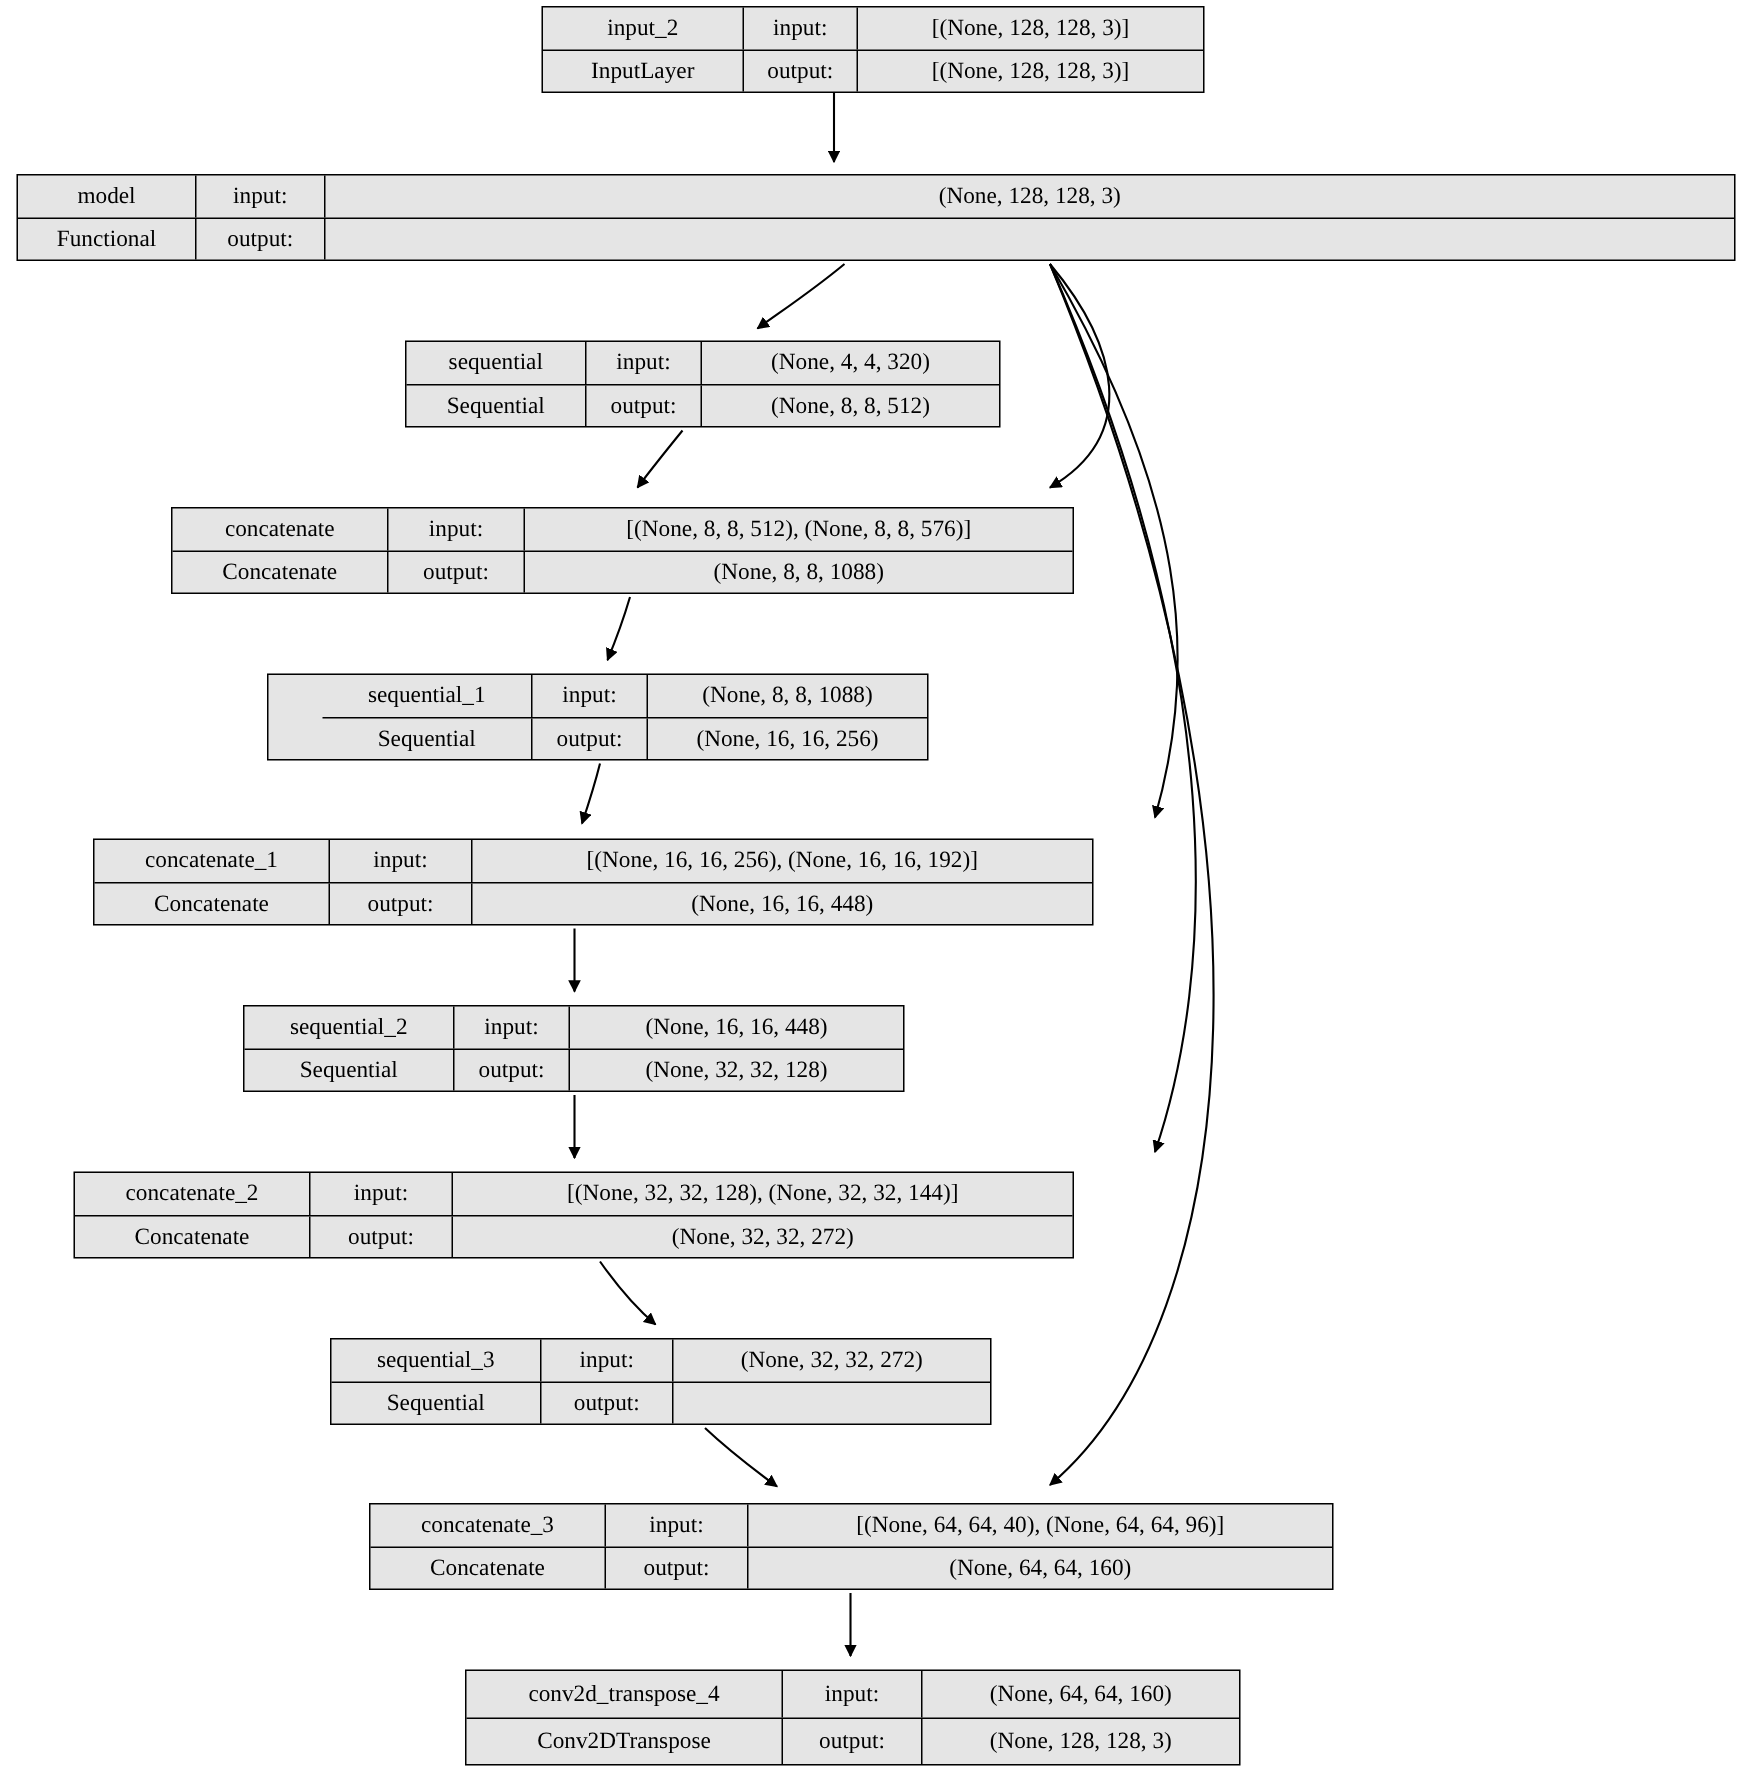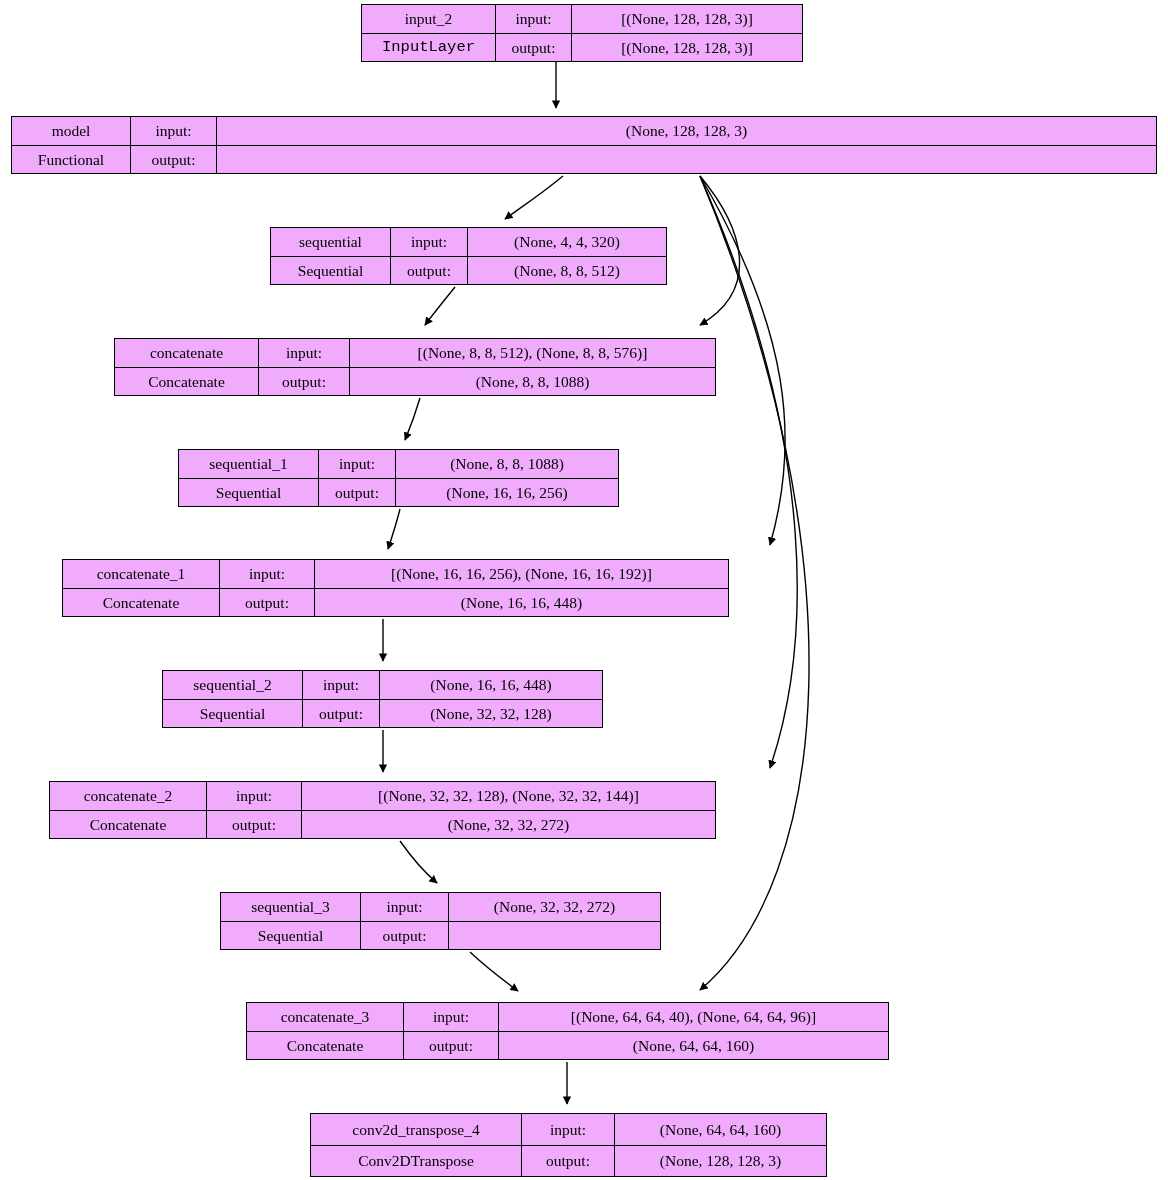--- a/index.html
+++ b/index.html
@@ -25,21 +25,21 @@
     position: absolute;
     left: 0; top: 0;
     width: 1168px;
     height: 1180px;
     pointer-events: none;
   }
   .node {
     position: absolute;
     border: 1px solid #000000;
     box-sizing: border-box;
-    background: #f0abfc;
+    background: #e5e5e5;
     display: flex;
     flex-direction: column;
   }
   .node .row {
     display: flex;
     flex-direction: row;
     flex: 1 1 0;
     box-sizing: border-box;
   }
   .node .row.top {
@@ -95,21 +95,21 @@
   </svg>
 
   <div id="nodes">
       <div class="node" style="left: 361px; top: 4px; width: 442px; height: 58px;">
         <div class="row top">
           <div class="cell name" style="width: 134px; flex: 0 0 134px;">input_2</div>
           <div class="cell io" style="width: 76px; flex: 0 0 76px;">input:</div>
           <div class="cell shape">[(None, 128, 128, 3)]</div>
         </div>
         <div class="row bottom">
-          <div class="cell name" style="width: 134px; flex: 0 0 134px; font-family: Liberation Mono, monospace;">InputLayer</div>
+          <div class="cell name" style="width: 134px; flex: 0 0 134px;">InputLayer</div>
           <div class="cell io" style="width: 76px; flex: 0 0 76px;">output:</div>
           <div class="cell shape">[(None, 128, 128, 3)]</div>
         </div>
       </div>
       <div class="node" style="left: 11px; top: 116px; width: 1146px; height: 58px;">
         <div class="row top">
           <div class="cell name" style="width: 119px; flex: 0 0 119px;">model</div>
           <div class="cell io" style="width: 86px; flex: 0 0 86px;">input:</div>
           <div class="cell shape">(None, 128, 128, 3)</div>
         </div>
@@ -135,21 +135,21 @@
           <div class="cell name" style="width: 144px; flex: 0 0 144px;">concatenate</div>
           <div class="cell io" style="width: 91px; flex: 0 0 91px;">input:</div>
           <div class="cell shape">[(None, 8, 8, 512), (None, 8, 8, 576)]</div>
         </div>
         <div class="row bottom">
           <div class="cell name" style="width: 144px; flex: 0 0 144px;">Concatenate</div>
           <div class="cell io" style="width: 91px; flex: 0 0 91px;">output:</div>
           <div class="cell shape">(None, 8, 8, 1088)</div>
         </div>
       </div>
-      <div class="node" style="left: 178px; top: 449px; width: 441px; height: 58px;">
+      <div class="node" style="left: 178px; top: 449px; width: 441px; height: 58px; padding-left: 36px;">
         <div class="row top">
           <div class="cell name" style="width: 140px; flex: 0 0 140px;">sequential_1</div>
           <div class="cell io" style="width: 77px; flex: 0 0 77px;">input:</div>
           <div class="cell shape">(None, 8, 8, 1088)</div>
         </div>
         <div class="row bottom">
           <div class="cell name" style="width: 140px; flex: 0 0 140px;">Sequential</div>
           <div class="cell io" style="width: 77px; flex: 0 0 77px;">output:</div>
           <div class="cell shape">(None, 16, 16, 256)</div>
         </div>

